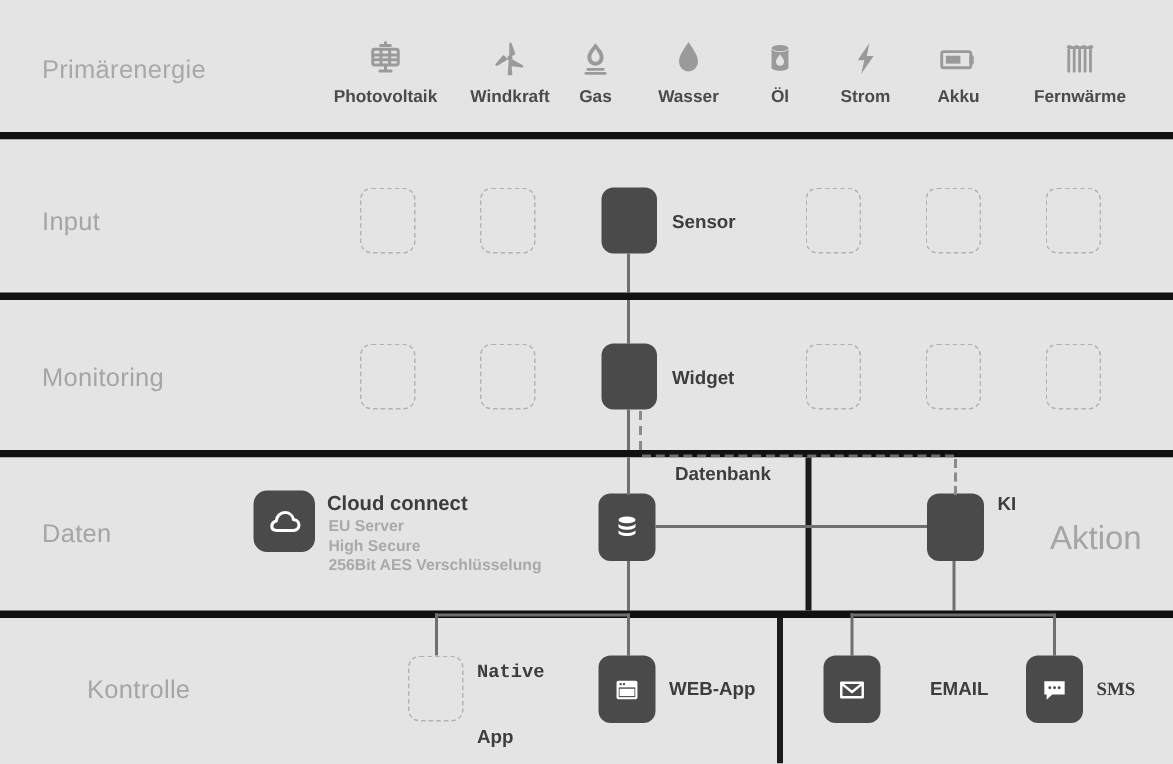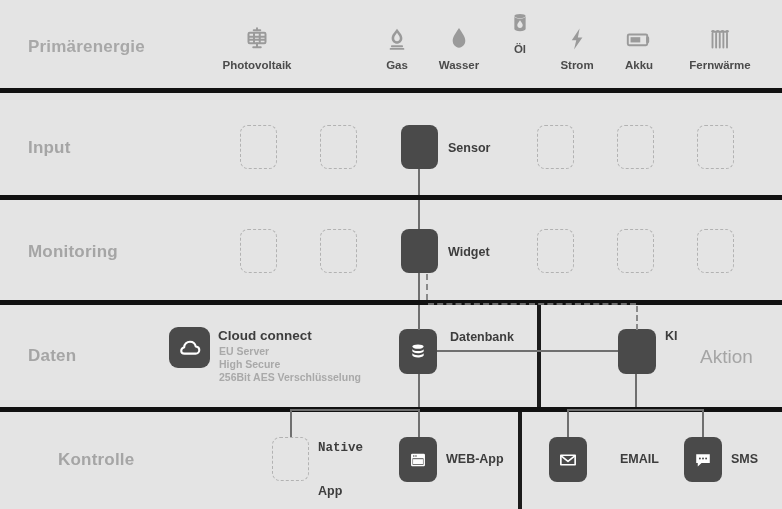--- a/index.html
+++ b/index.html
@@ -14,21 +14,20 @@
   
   .band{position:absolute;left:0;width:782px;background:#e4e4e4;}
   .band-rule{position:absolute;left:0;width:782px;height:5px;background:#111;}
 
   .row-label{
     position:absolute;
     color:#a5a5a5;
     font-size:17px;
     letter-spacing:.2px;
     white-space:nowrap;
-    font-weight:bold;
   }
   .row-label.top{color:#a8a8a8;}
 
   
   .pe-item{position:absolute;text-align:center;width:90px;}
   .pe-ico{height:34px;display:flex;align-items:flex-end;justify-content:center;}
   .pe-cap{
     margin-top:5px;font-size:11.5px;color:#4b4b4b;font-weight:700;
     white-space:nowrap;
   }
@@ -70,21 +69,21 @@
   .hline{position:absolute;height:2px;background:#6f6f6f;}
   .vsep{position:absolute;width:4px;background:#1b1b1b;}
   .dash-v{
     position:absolute;width:0;border-left:2.5px dashed #8a8a8a;
   }
   .dash-h{
     position:absolute;height:0;border-top:3px dashed #6d6d6d;
   }
 
   .aktion-label{
-    position:absolute;color:#a5a5a5;font-size:19px;white-space:nowrap;
+    position:absolute;color:#a5a5a5;font-size:22px;white-space:nowrap;
   }
 
   svg{display:block;}
 </style>
 </head>
 <body>
 
 <div id="stage">
 
   <div class="band" style="top:0;height:88px;"></div>
@@ -96,20 +95,32 @@
         <path d="M12 3.4 L12 5" stroke-linecap="round"></path>
         <path d="M9.4 5 L14.6 5" stroke-linecap="round"></path>
         <rect x="5.2" y="7" width="13.6" height="8.4" rx="1"></rect>
         <path d="M5.2 10.1 H18.8 M5.2 12.6 H18.8 M9.6 7 V15.4 M14.2 7 V15.4"></path>
         <path d="M12 15.4 V18.6 M9 18.6 H15" stroke-linecap="round"></path>
       </svg>
     </div>
     <div class="pe-cap">Photovoltaik</div>
   </div>
 
+  <div class="pe-item" style="left:295px;top:20px;">
+    <div class="pe-ico">
+      <svg width="30" height="30" viewBox="0 0 24 24" fill="#9a9a9a">
+        <path d="M11.6 11.1 L11.6 4.2 C11.6 3.4 12.6 3.2 12.9 4 L14.7 9.1 C14.9 9.7 14.5 10.1 14 10.2 Z"></path>
+        <path d="M12.9 12.2 L18.8 15.6 C19.5 16 19.1 16.9 18.3 16.8 L12.9 16.1 C12.3 16 12.1 15.4 12.3 15 Z"></path>
+        <path d="M11 12.4 L5.3 15.8 C4.6 16.2 3.9 15.4 4.4 14.8 L7.9 10.6 C8.3 10.1 8.9 10.3 9.2 10.6 Z"></path>
+        <circle cx="12" cy="11.7" r="1.35"></circle>
+        <path d="M11.35 12.6 h1.3 l.6 8.3 h-2.5 z"></path>
+      </svg>
+    </div>
+    <div class="pe-cap">Windkraft</div>
+  </div>
 
   <div class="pe-item" style="left:414px;top:20px;">
     <div class="pe-ico">
       <svg width="28" height="30" viewBox="0 0 24 24" fill="#9a9a9a">
         <path d="M12 2.6 C9.3 7 6.6 10 6.6 13.6 c0 3.2 2.4 5.8 5.4 5.8 s5.4-2.6 5.4-5.8 C17.4 10 14.7 7 12 2.6 Z"></path>
       </svg>
     </div>
     <div class="pe-cap">Wasser</div>
   </div>
 
@@ -117,21 +128,21 @@
     <div class="pe-ico">
       <svg width="28" height="30" viewBox="0 0 24 24" fill="#9a9a9a">
         <path d="M12 3.2 c-2.1 3.1-4.6 5-4.6 8.2 0 2.7 2.1 4.7 4.6 4.7 s4.6-2 4.6-4.7 c0-3.2-2.5-5.1-4.6-8.2z
                  m0 3.4 c1.1 1.7 2.4 2.8 2.4 4.7 0 1.4-1.1 2.6-2.4 2.6 s-2.4-1.2-2.4-2.6 c0-1.9 1.3-3 2.4-4.7z"></path>
         <path d="M7.6 18.2 h8.8 M6.5 20.5 h11" stroke="#9a9a9a" stroke-width="1.6" stroke-linecap="round"></path>
       </svg>
     </div>
     <div class="pe-cap">Gas</div>
   </div>
 
-  <div class="pe-item" style="left:475px;top:4px;">
+  <div class="pe-item" style="left:475px;top:20px;">
     <div class="pe-ico">
       <svg width="26" height="30" viewBox="0 0 24 24" fill="#9a9a9a">
         <ellipse cx="12" cy="5.6" rx="5.2" ry="1.9"></ellipse>
         <path d="M6.8 6 v11.6 c0 1.1 2.3 2 5.2 2 s5.2-.9 5.2-2 V6 c0 1.1-2.3 2-5.2 2 S6.8 7.1 6.8 6 z"></path>
         <path d="M12 9.4 c-1.3 2-2.5 3.2-2.5 4.6 0 1.4 1.1 2.5 2.5 2.5 s2.5-1.1 2.5-2.5 c0-1.4-1.2-2.6-2.5-4.6z" fill="#e4e4e4"></path>
       </svg>
     </div>
     <div class="pe-cap">Öl</div>
   </div>
 
@@ -227,21 +238,21 @@
 
   <div class="node sq" style="left:399px;top:329px;height:45px;">
     <span>
       <svg width="22" height="24" viewBox="0 0 24 24" fill="#ffffff">
         <ellipse cx="12" cy="6.1" rx="6.2" ry="2.4"></ellipse>
         <path d="M5.8 8.6 c0 1.3 2.8 2.4 6.2 2.4 s6.2-1.1 6.2-2.4 v2.3 c0 1.3-2.8 2.4-6.2 2.4 S5.8 12.2 5.8 10.9 z"></path>
         <path d="M5.8 13.2 c0 1.3 2.8 2.4 6.2 2.4 s6.2-1.1 6.2-2.4 v2.3 c0 1.3-2.8 2.4-6.2 2.4 S5.8 16.8 5.8 15.5 z"></path>
       </svg>
     </span>
   </div>
-  <div class="nlabel" style="left:450px;top:330px;">Datenbank</div>
+  <div class="nlabel" style="left:450px;top:309px;">Datenbank</div>
 
   <div class="hline" style="left:437px;top:350px;width:181px;"></div>
 
   <div class="vline" style="left:418px;top:305px;height:25px;"></div>
   <div class="vline" style="left:418px;top:374px;height:33px;"></div>
 
   <div class="node sq" style="left:618px;top:329px;height:45px;"></div>
   <div class="nlabel" style="left:665px;top:329px;">KI</div>
   <div class="dash-v" style="left:636px;top:306px;height:24px;"></div>
   <div class="vline" style="left:635px;top:374px;height:33px;"></div>
@@ -291,15 +302,15 @@
   <div class="node sq" style="left:684px;top:437px;height:45px;">
     <span>
       <svg width="22" height="22" viewBox="0 0 24 24" fill="#ffffff">
         <path d="M4.6 5.6 h14.8 v9.6 H10.4 L6.3 19 v-3.8 H4.6 z"></path>
         <circle cx="8.6" cy="10.4" r="1.05" fill="#4a4a4a"></circle>
         <circle cx="12" cy="10.4" r="1.05" fill="#4a4a4a"></circle>
         <circle cx="15.4" cy="10.4" r="1.05" fill="#4a4a4a"></circle>
       </svg>
     </span>
   </div>
-  <div class="nlabel" style="left:731px;top:452px;">SMS</div>
+  <div class="nlabel" style="left:731px;top:452px;font-family:Liberation Serif, serif;">SMS</div>
 
 </div>
 
 </body></html>

